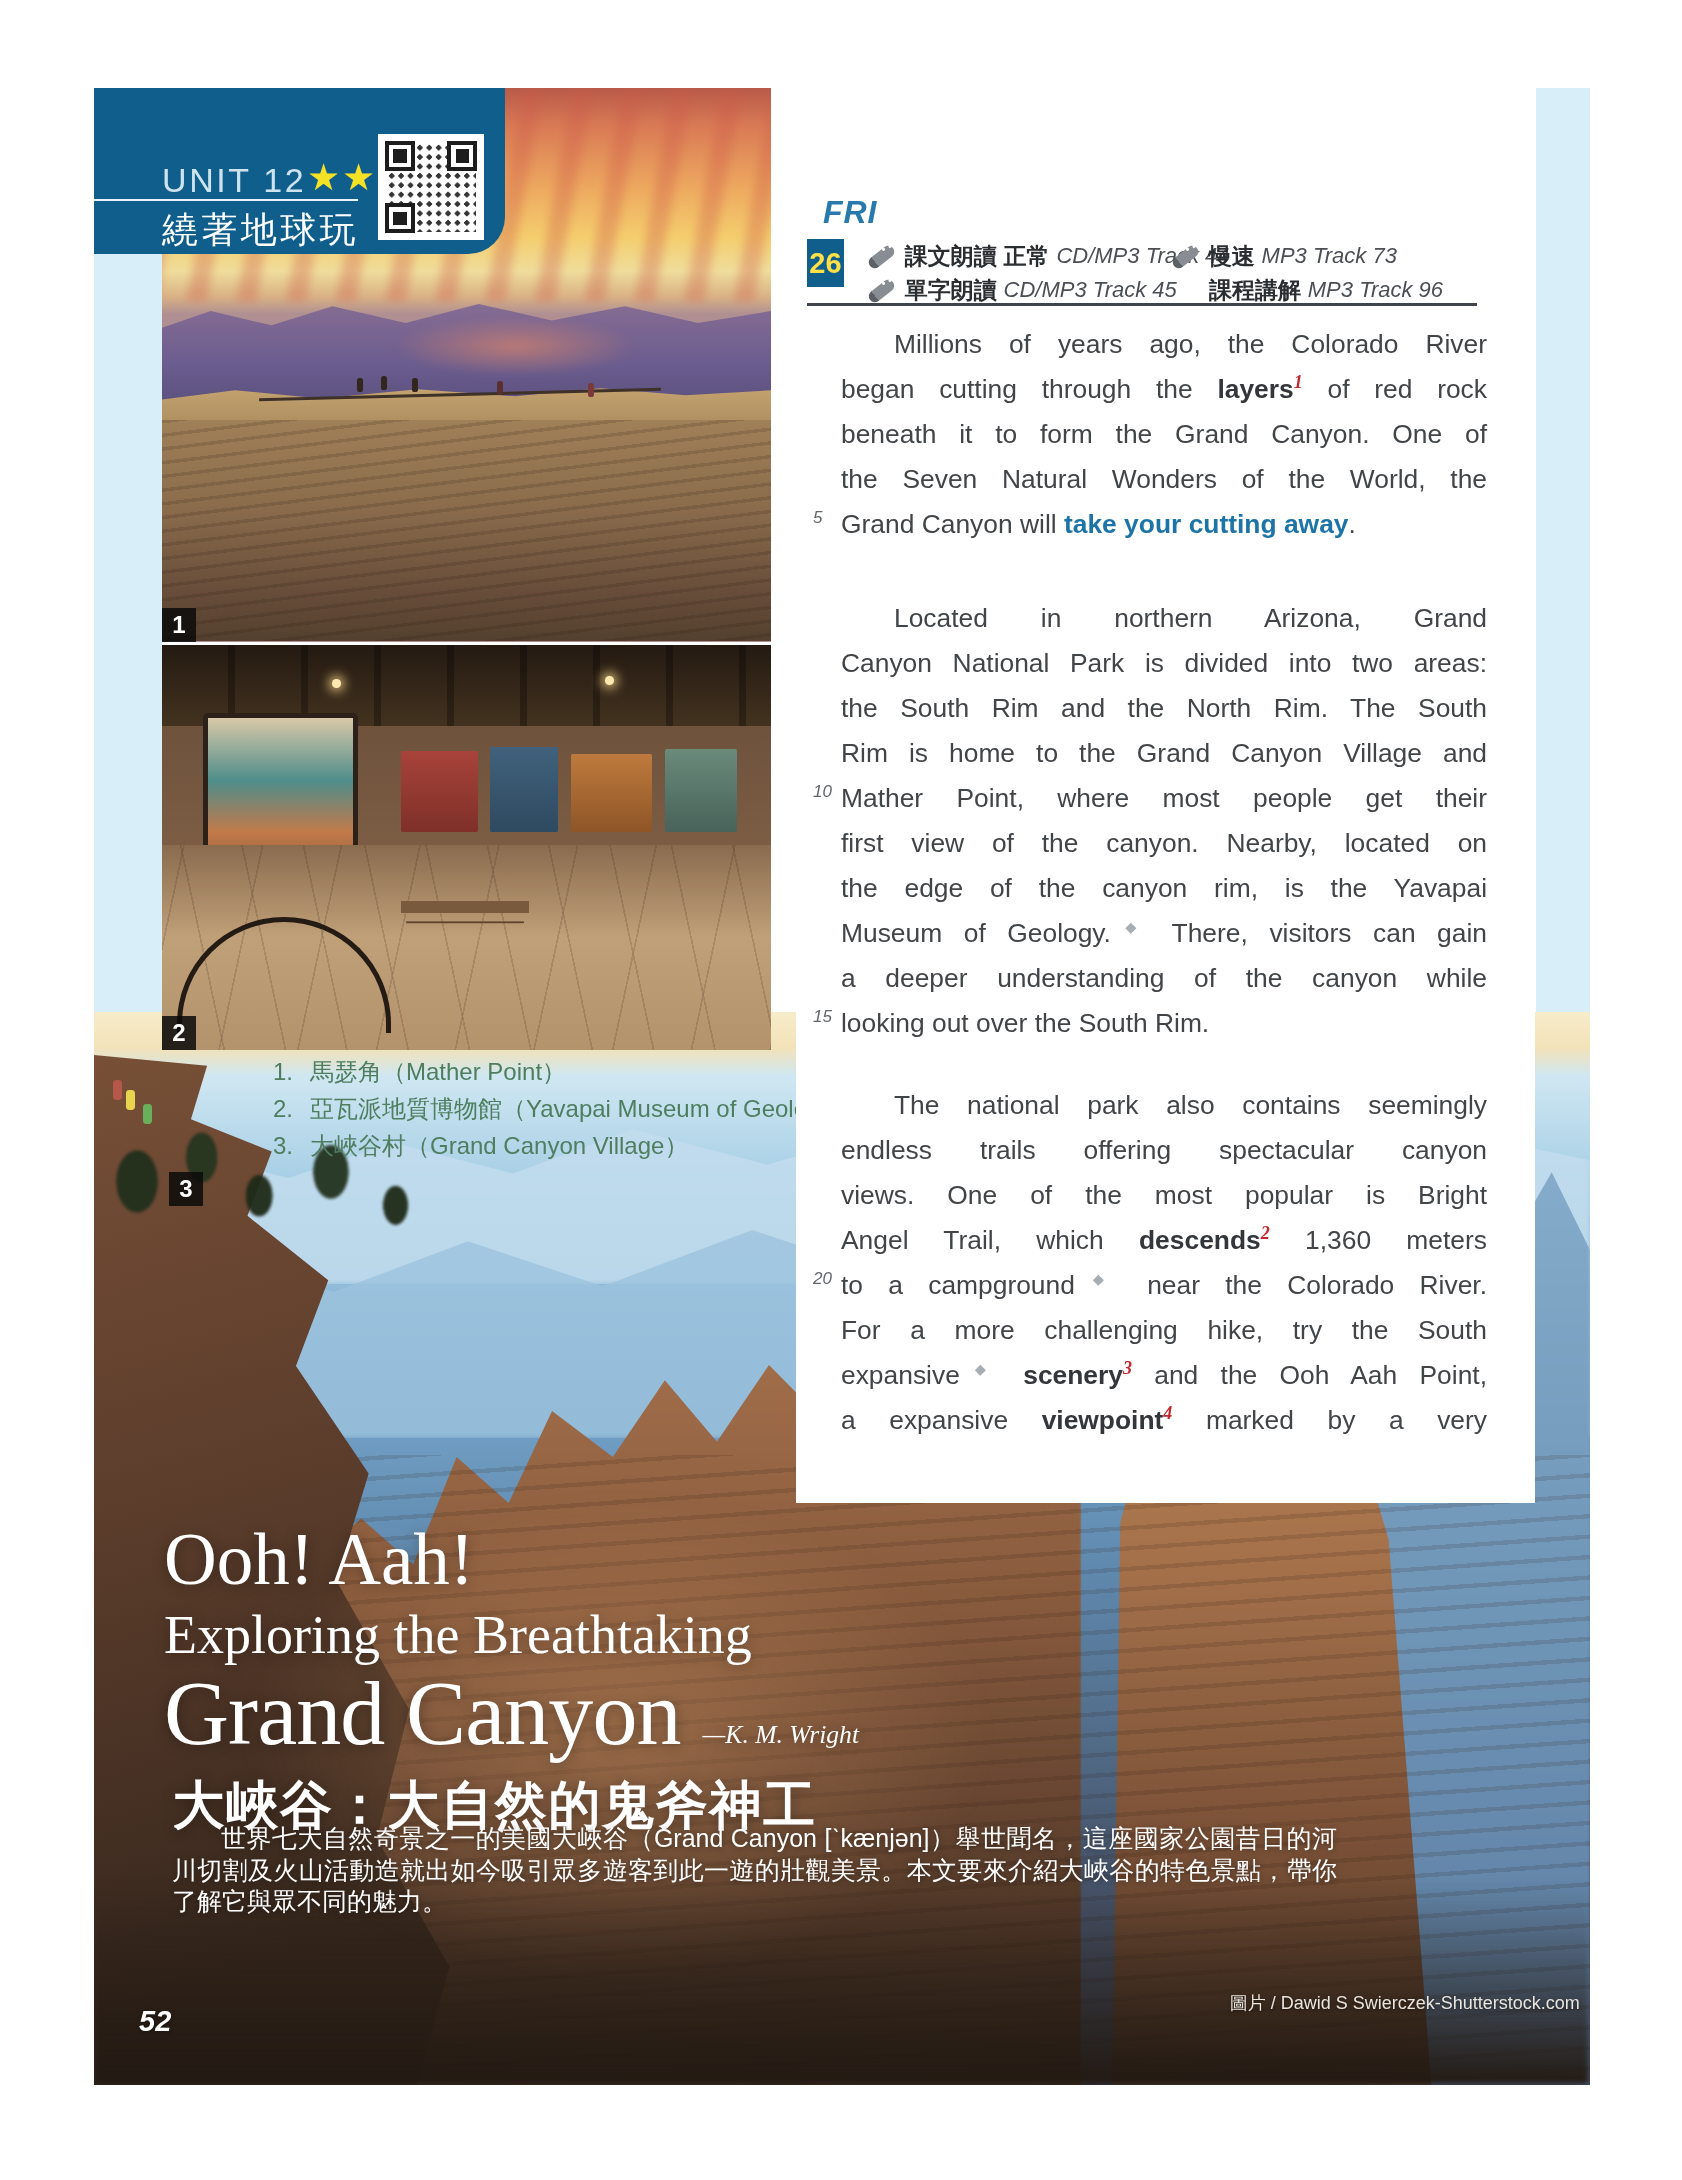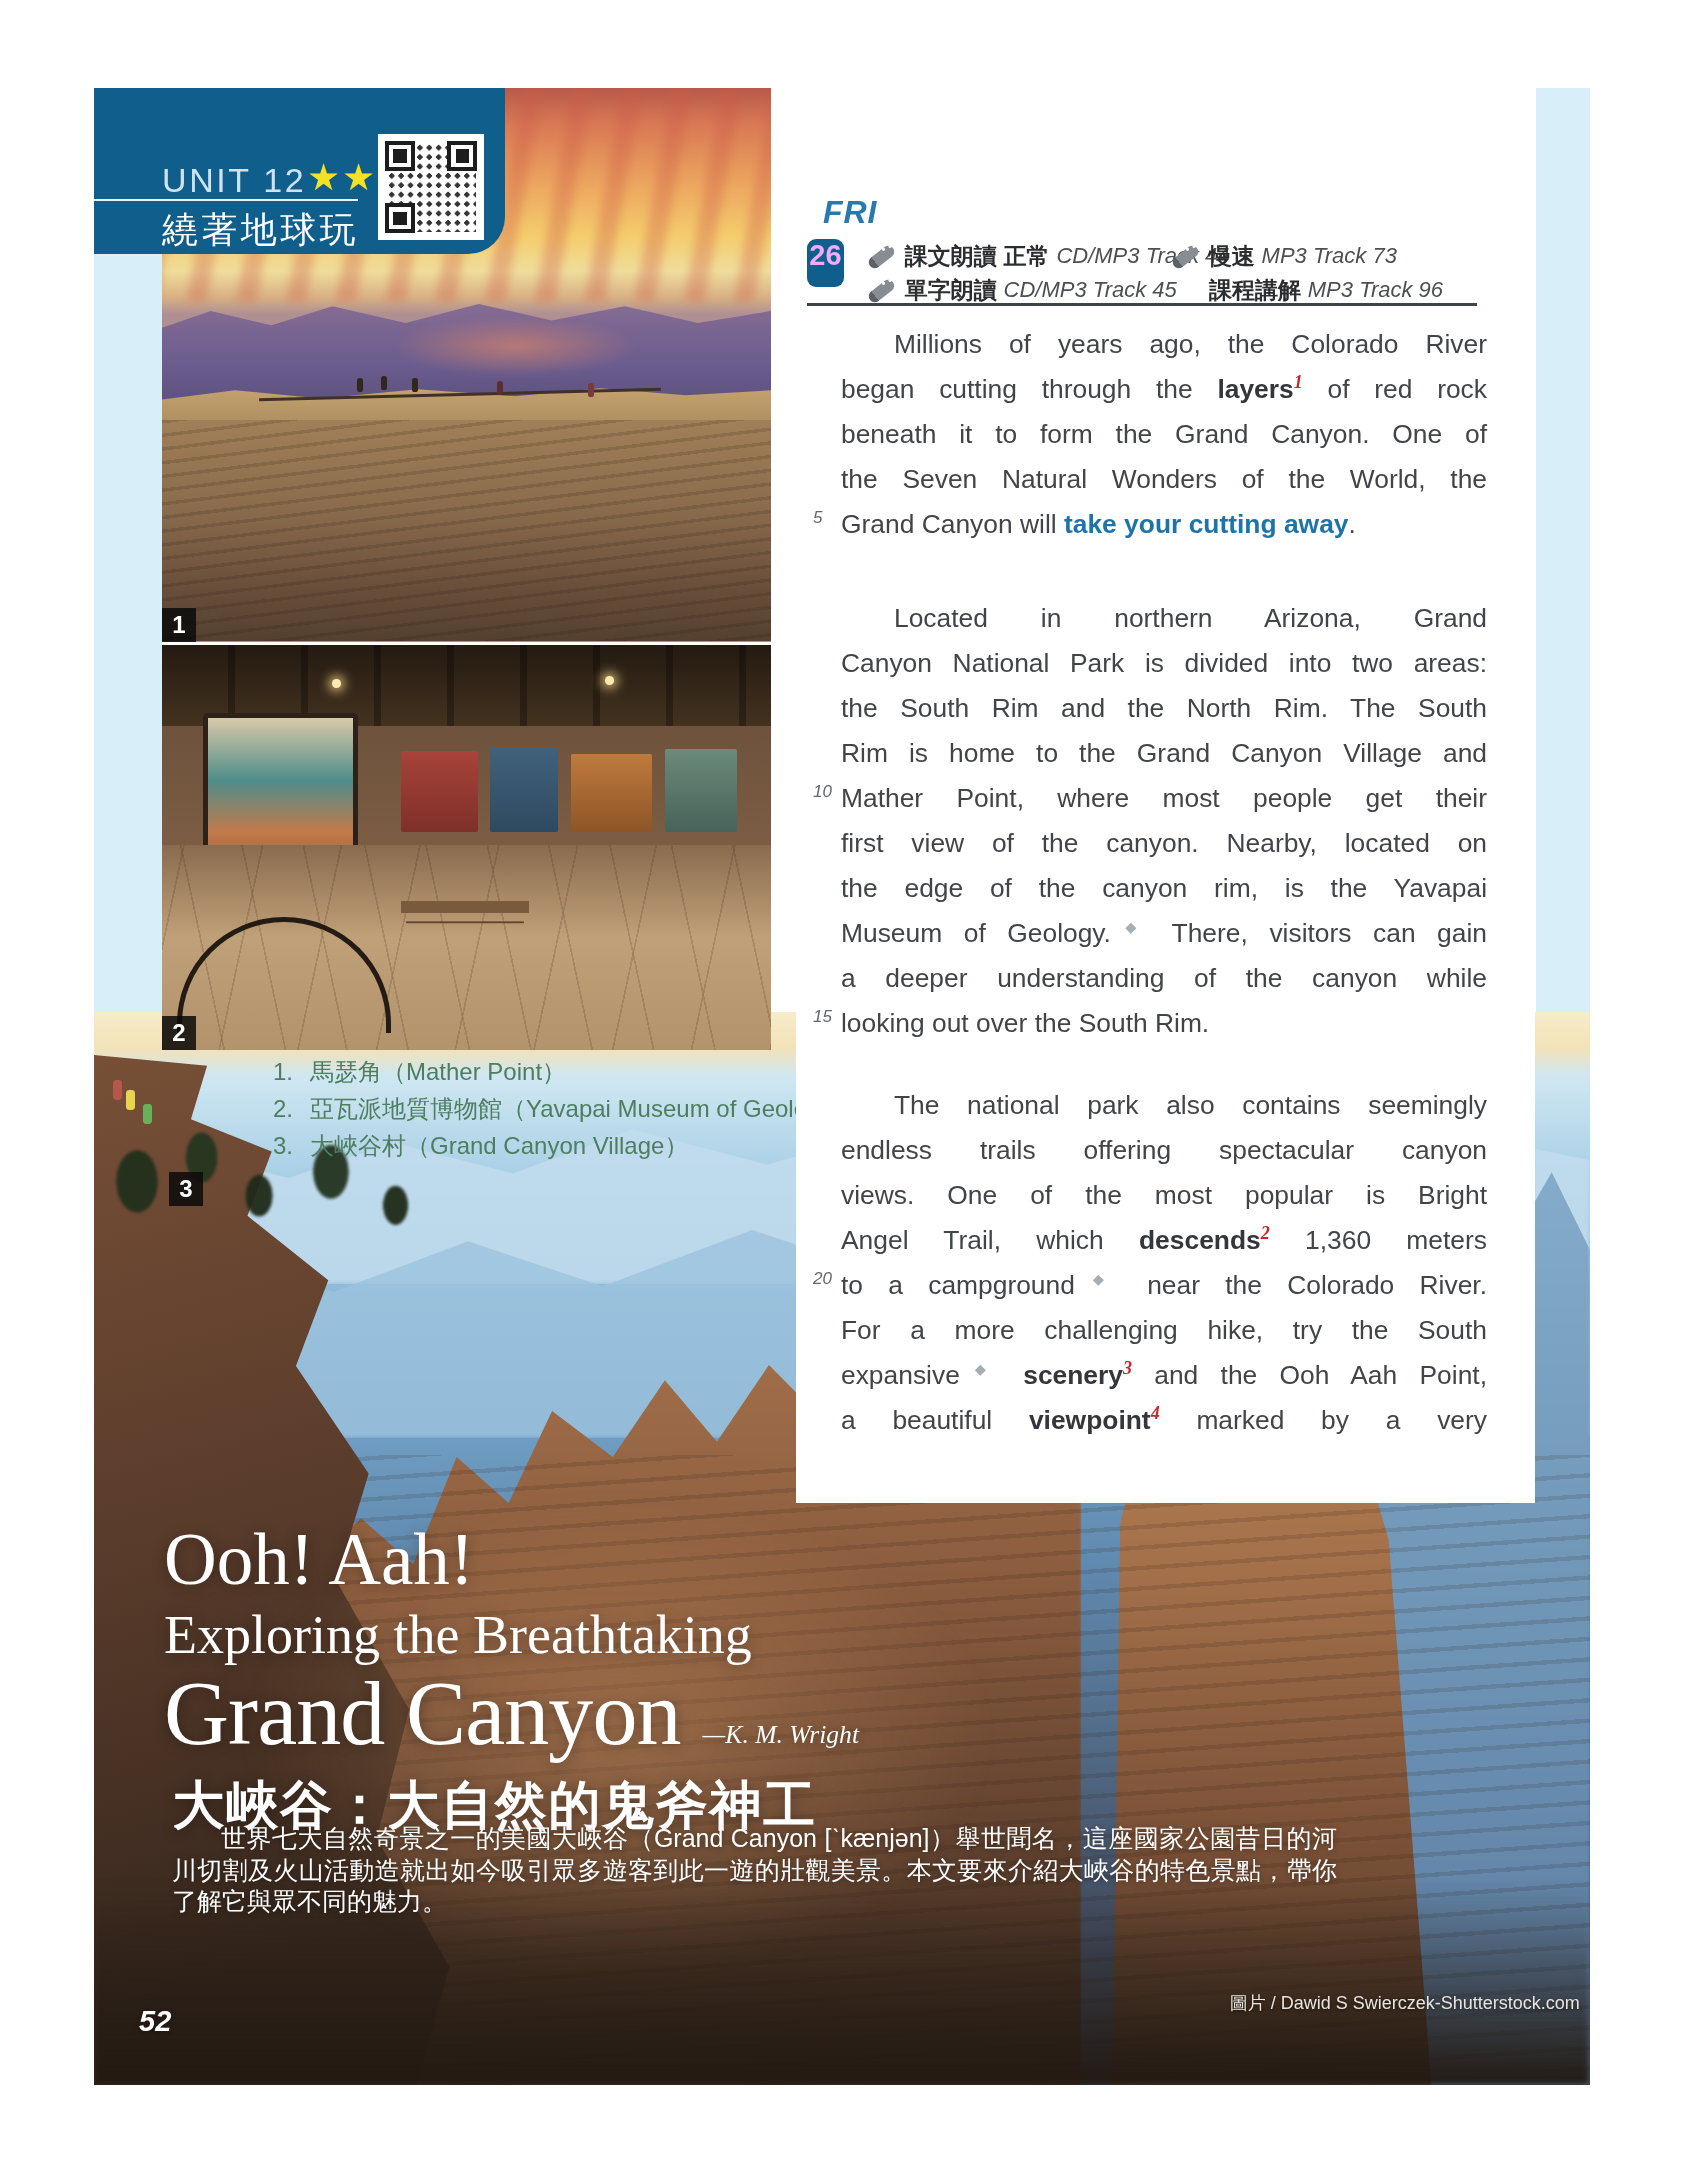--- a/index.html
+++ b/index.html
@@ -104,22 +104,22 @@
   .unit-title{left:68px;top:118px;color:#ffffff;font-size:36px;letter-spacing:3.4px;}
   .qr{left:284px;top:46px;width:106px;height:106px;background:#ffffff;}
   .qr-noise{position:absolute;inset:8.5px;opacity:.9;
     background-image:radial-gradient(#1d1d1d 36%,rgba(0,0,0,0) 38%);background-size:9.4px 9.4px;}
   .qr-f{position:absolute;width:22px;height:22px;border:4.3px solid #1d1d1d;background:#fff;}
   .qr-f::after{content:"";position:absolute;inset:4.3px;background:#1d1d1d;}
 
   
   .content-panel{left:796px;top:0;width:739px;height:1503px;background:#ffffff;}
   .day-label{left:27px;top:194px;color:#2779ae;font-size:32px;font-style:italic;font-weight:700;letter-spacing:0.9px;}
-  .date-badge{left:11px;top:239px;width:37px;height:48px;background:#0f5e8c;color:#f0abfc;
-    display:flex;justify-content:center;font-size:29px;font-weight:700;border-radius:9px;}
+  .date-badge{left:11px;top:239px;width:37px;height:48px;background:#0f5e8c;color:#fde047;
+    display:flex;align-items:center;justify-content:center;font-size:29px;font-weight:700;}
   .audio-item{position:absolute;display:flex;align-items:center;gap:6.8px;height:32px;white-space:nowrap;}
   .audio-label{font-weight:700;color:#2b2e31;font-size:23px;}
   .audio-mode{font-weight:700;color:#2b2e31;font-size:23px;}
   .audio-track{font-style:italic;color:#4b4f54;font-size:22px;}
   .pen{position:relative;width:34px;height:32px;flex:0 0 34px;}
   .pen::before{content:"";position:absolute;left:2.6px;top:11px;width:29px;height:12px;border-radius:6.8px;
     background:linear-gradient(90deg,#5c6167 0 22%,#878d93 22%);transform:rotate(-38deg);}
   .pen::after{content:"";position:absolute;left:18px;top:7.7px;width:2.6px;height:2.6px;border-radius:50%;background:#fff;
     box-shadow:5.1px -3.4px 0 #fff,6.8px 1.7px 0 #fff,11px -1.7px 0 #fff;transform:rotate(-38deg);}
   .audio-divider{left:11px;top:303px;width:670px;height:2.6px;background:#3f444a;}
@@ -312,19 +312,19 @@
           <div class="tline last"><span class="lnum">15</span><span class="seg-n">looking out over the South Rim.</span></div>
         </div>
         <div class="para" style="top: 1083px;">
           <div class="tline ind"><span class="seg-n">The national park also contains seemingly</span></div>
           <div class="tline"><span class="seg-n">endless trails offering spectacular canyon</span></div>
           <div class="tline"><span class="seg-n">views. One of the most popular is Bright</span></div>
           <div class="tline"><span class="seg-n">Angel Trail, which </span><span class="seg-b">descends</span><span class="seg-r">2</span><span class="seg-n"> 1,360 meters</span></div>
           <div class="tline"><span class="lnum">20</span><span class="seg-n">to a campground</span><span class="seg-d">◆</span><span class="seg-n"> near the Colorado River.</span></div>
           <div class="tline"><span class="seg-n">For a more challenging hike, try the South</span></div>
           <div class="tline"><span class="seg-n">expansive</span><span class="seg-d">◆</span><span class="seg-n"> </span><span class="seg-b">scenery</span><span class="seg-r">3</span><span class="seg-n"> and the Ooh Aah Point,</span></div>
-          <div class="tline"><span class="seg-n">a beautiful </span><span class="seg-b">viewpoint</span><span class="seg-r">4</span><span class="seg-n"> marked by a very</span></div>
+          <div class="tline"><span class="seg-n">a expansive </span><span class="seg-b">viewpoint</span><span class="seg-r">4</span><span class="seg-n"> marked by a very</span></div>
         </div>
       </div>
   </div>
 
 </div>
 
 
 </body></html>

